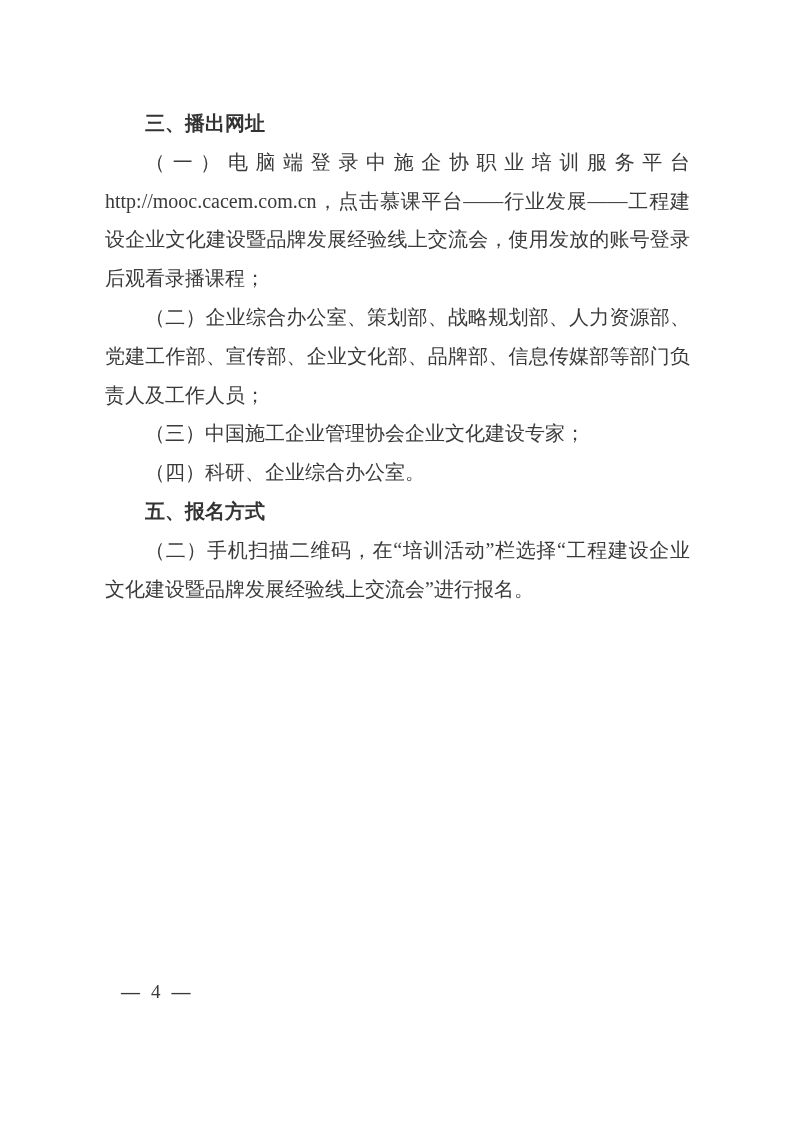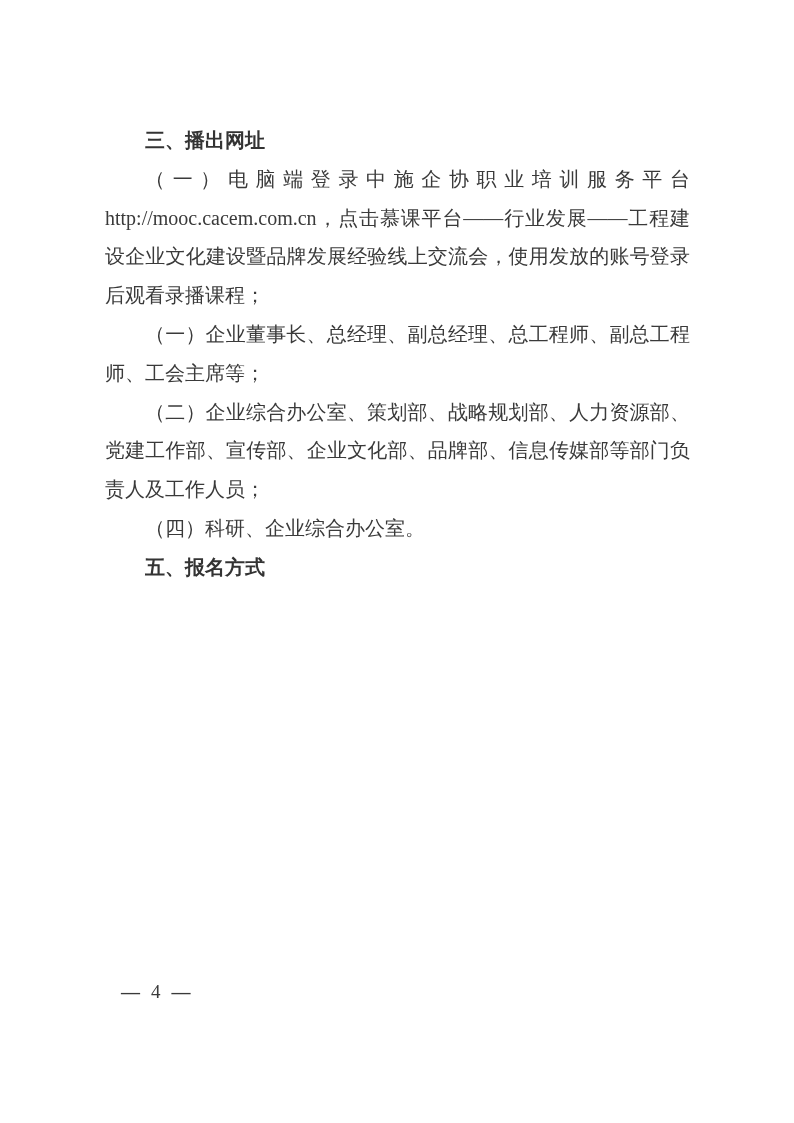--- a/index.html
+++ b/index.html
@@ -12,21 +12,21 @@
     width: 794px;
     height: 1123px;
     background: #ffffff;
     overflow: hidden;
     font-family: "Liberation Serif", "DejaVu Serif", serif;
     color: #3a3a3a;
   }
   .doc-body {
     position: absolute;
     left: 105px;
-    top: 121px;
+    top: 104px;
     width: 585px;
     font-size: 20px;
     line-height: 38.8px;
     text-align: justify;
     color: #3a3a3a;
   }
   .doc-body p,
   .doc-body h3 {
     margin: 0;
     padding: 0;
@@ -62,30 +62,31 @@
 
 <div class="page">
 
   <div class="doc-body">
     <h3>三、播出网址</h3>
 
     <p>（一）电脑端登录中施企协职业培训服务平台 http://mooc.cacem.com.cn，点击慕课平台——行业发展——工程建设企业文化建设暨品牌发展经验线上交流会，使用发放的账号登录后观看录播课程；</p>
 
 
 
-    <p>（一）企业董事长、总经理、副总经理、总工程师、副总工程师、工会主席等；</p>
 
     <p>（二）企业综合办公室、策划部、战略规划部、人力资源部、党建工作部、宣传部、企业文化部、品牌部、信息传媒部等部门负责人及工作人员；</p>
 
+    <p>（三）中国施工企业管理协会企业文化建设专家；</p>
 
     <p>（四）科研、企业综合办公室。</p>
 
     <h3>五、报名方式</h3>
 
 
+    <p>（二）手机扫描二维码，在“培训活动”栏选择“工程建设企业文化建设暨品牌发展经验线上交流会”进行报名。</p>
   </div>
 
   <div class="page-footer">
     <span class="dash">—</span>
     <span class="num">4</span>
     <span class="dash">—</span>
   </div>
 
 </div>
 

